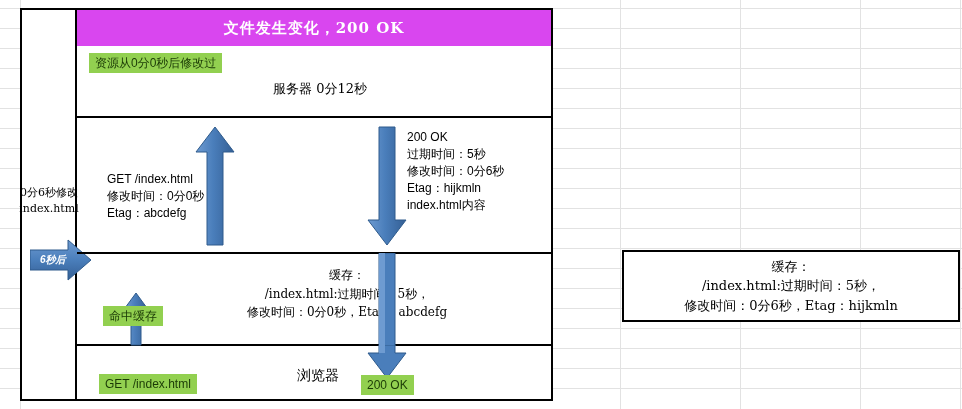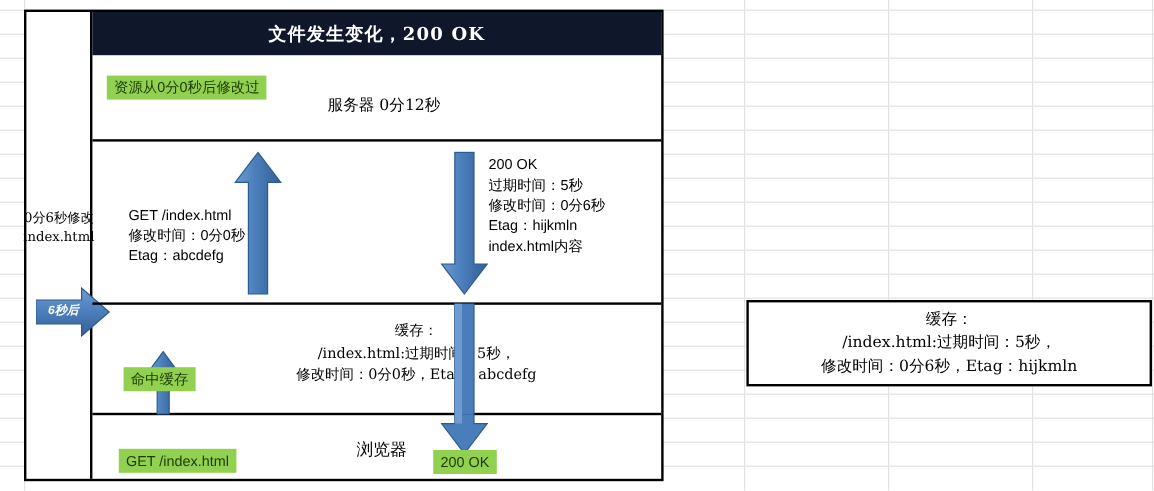--- a/index.html
+++ b/index.html
@@ -67,21 +67,21 @@
     right: 0;
     height: 100%;
   }
 
   .row {
     position: absolute;
     left: 0;
     width: 100%;
     box-sizing: border-box;
   }
-  #row-title  { top: 0;   height: 36px; background: #0f172a; }
+  #row-title  { top: 0;   height: 36px; background: #d946ef; }
   #row-server { top: 36px; height: 72px; border-bottom: 2px solid #000; }
   #row-wire   { top: 108px; height: 136px; border-bottom: 2px solid #000; }
   #row-cache  { top: 244px; height: 92px; border-bottom: 2px solid #000; }
   #row-browser{ top: 336px; height: 55px; }
 
   
   #title-text {
     color: #ffffff;
     font-family: "DejaVu Serif", "Liberation Serif", serif;
     font-size: 15px;
@@ -120,21 +120,21 @@
   
   .arrow {
     position: absolute;
   }
   .arrow svg { display: block; }
 
   
   #left-caption {
     position: absolute;
     left: -3px;
-    top: 164px;
+    top: 175px;
     width: 60px;
     text-align: center;
     font-family: "DejaVu Serif", "Liberation Serif", serif;
     font-size: 11px;
     line-height: 1.45;
     color: #000;
     white-space: nowrap;
   }
   #left-arrow-label {
     position: absolute;
@@ -230,21 +230,21 @@
     </div>
   </div>
 
   <div id="right-col">
 
     <div class="row" id="row-title">
       <div id="title-text">文件发生变化，200 OK</div>
     </div>
 
     <div class="row" id="row-server">
-      <span class="chip chip-green" style="left:12px; top:17px;">资源从0分0秒后修改过</span>
+      <span class="chip chip-green" style="left:12px; top:7px;">资源从0分0秒后修改过</span>
       <span class="txt txt-serif" style="left:196px; top:34px; font-size:13px;">服务器 0分12秒</span>
     </div>
 
     <div class="row" id="row-wire">
 
       <div class="arrow" style="left:118px; top:8px; width:40px; height:120px;">
         <svg width="40" height="120" viewBox="0 0 40 120">
           <defs>
             <linearGradient id="gUp" x1="0" y1="0" x2="1" y2="0">
               <stop offset="0%" stop-color="#6e9bd1"></stop>

